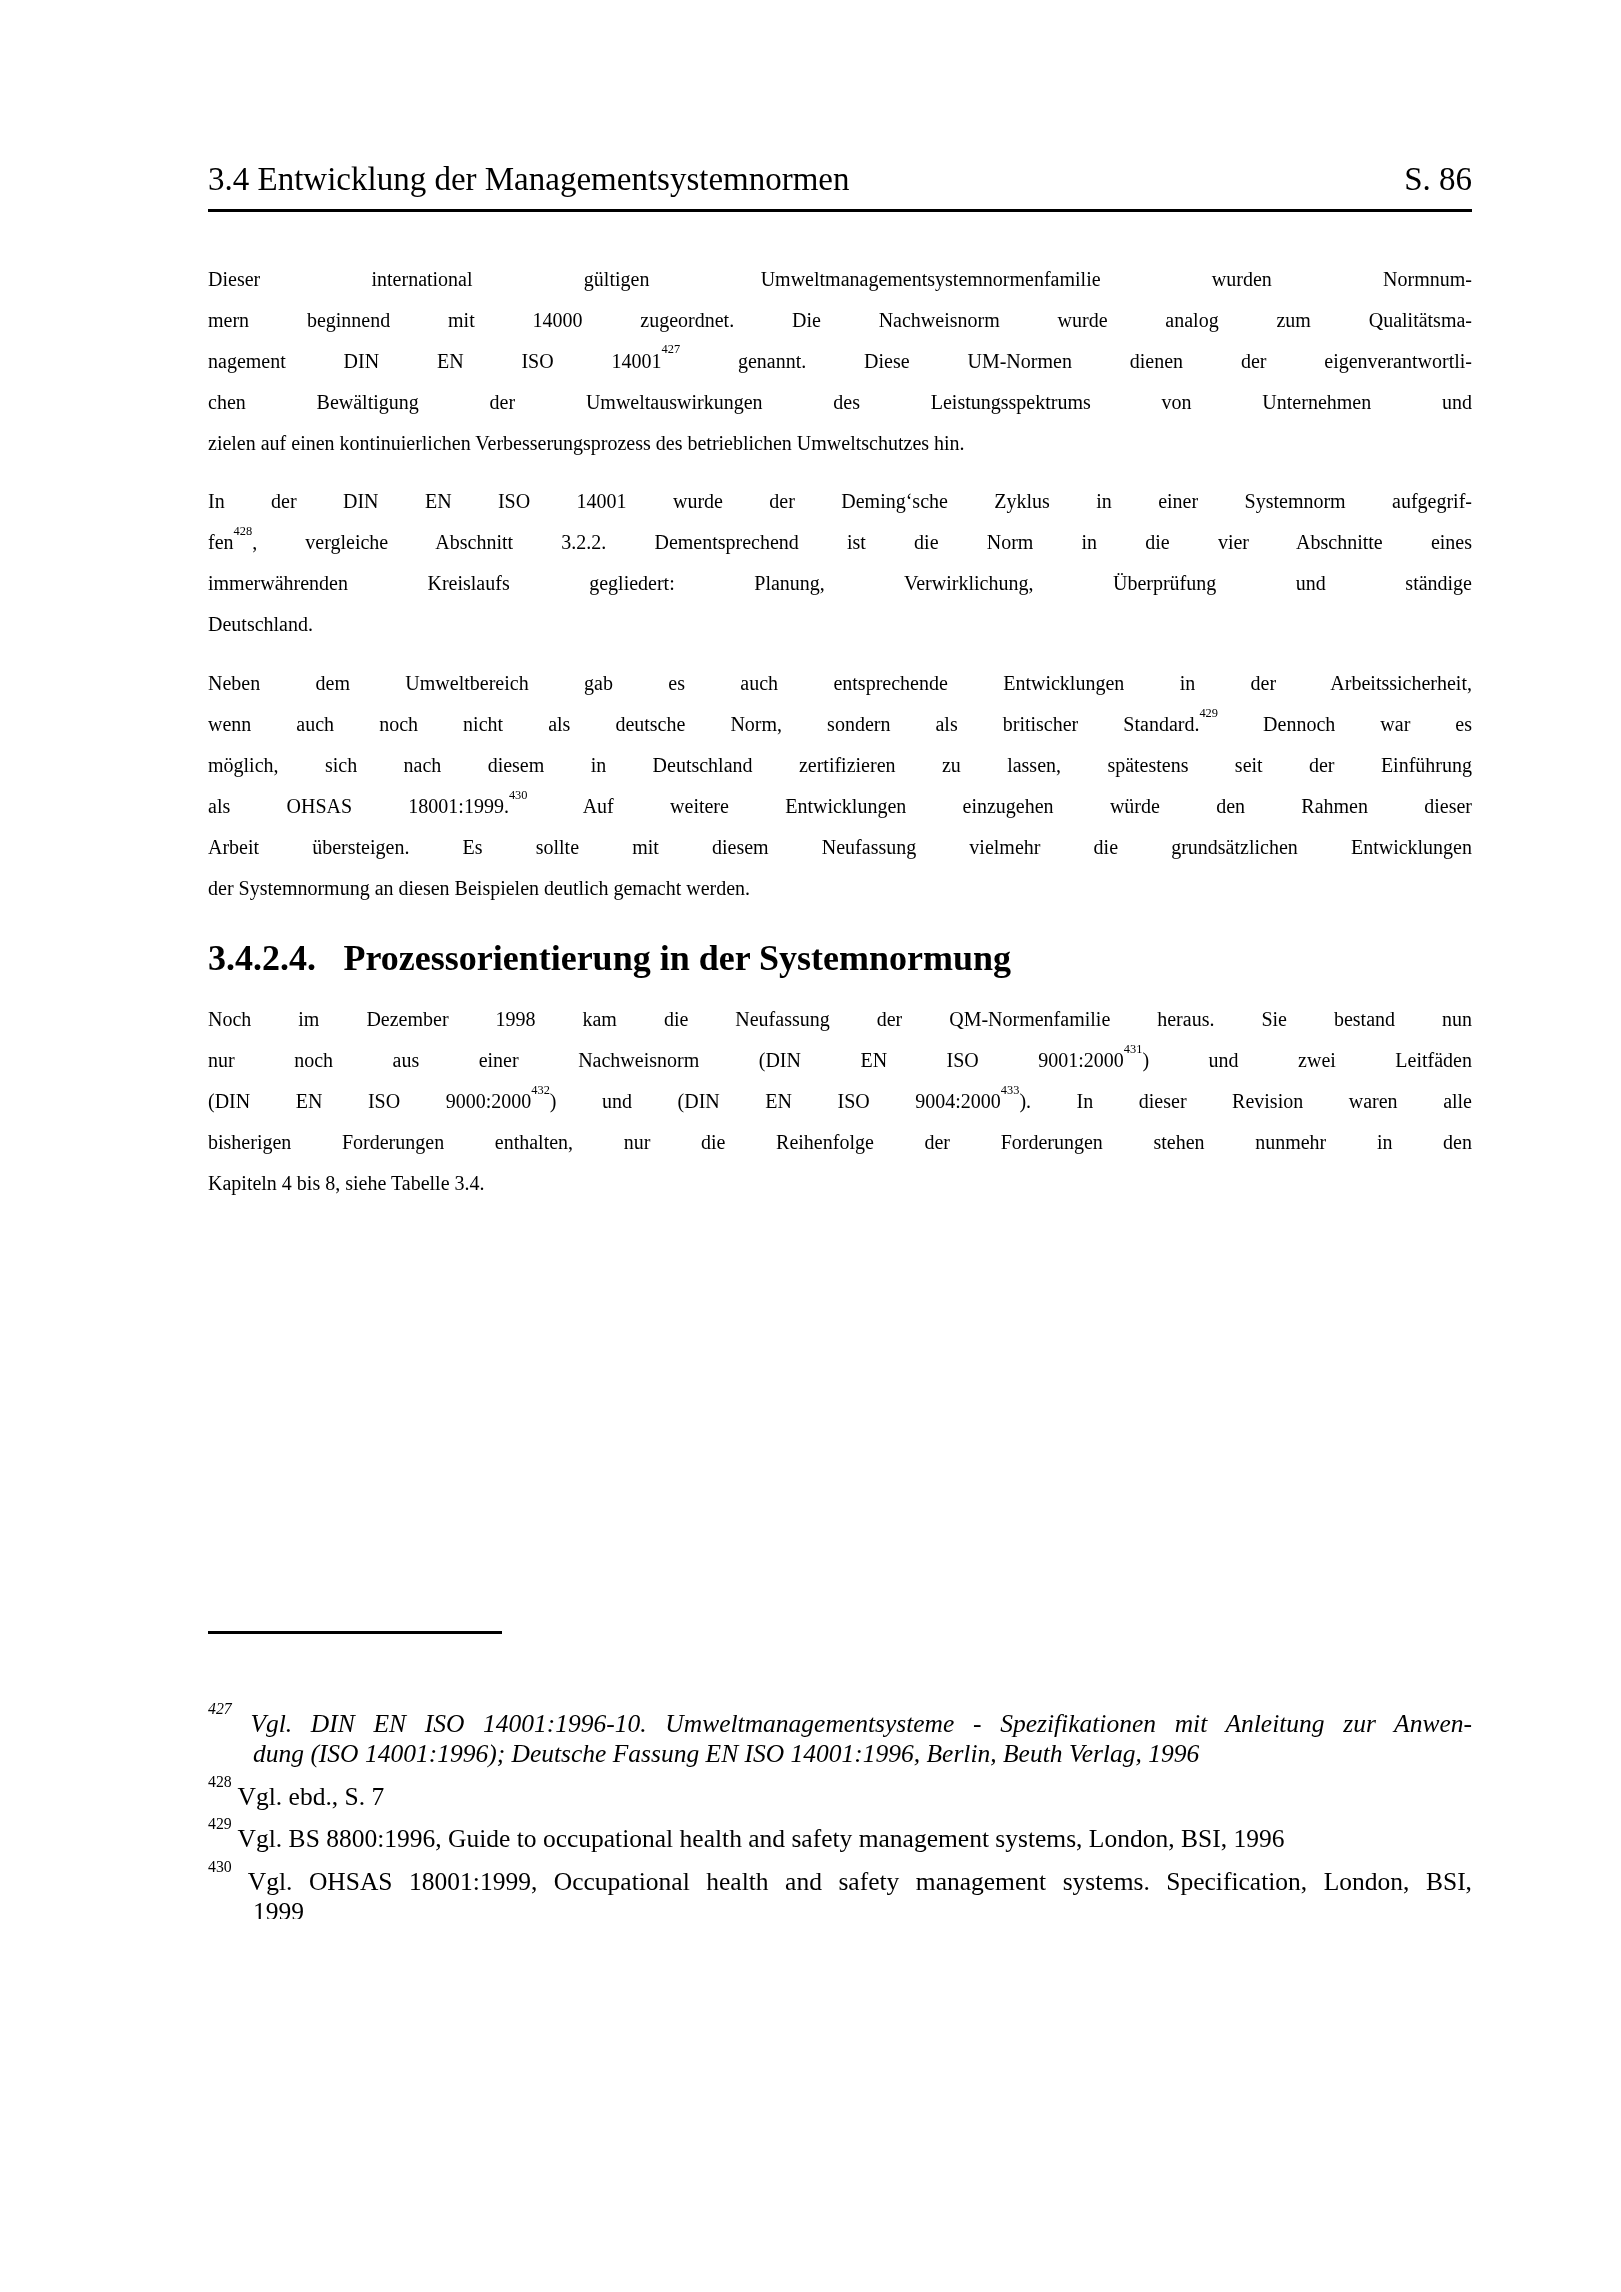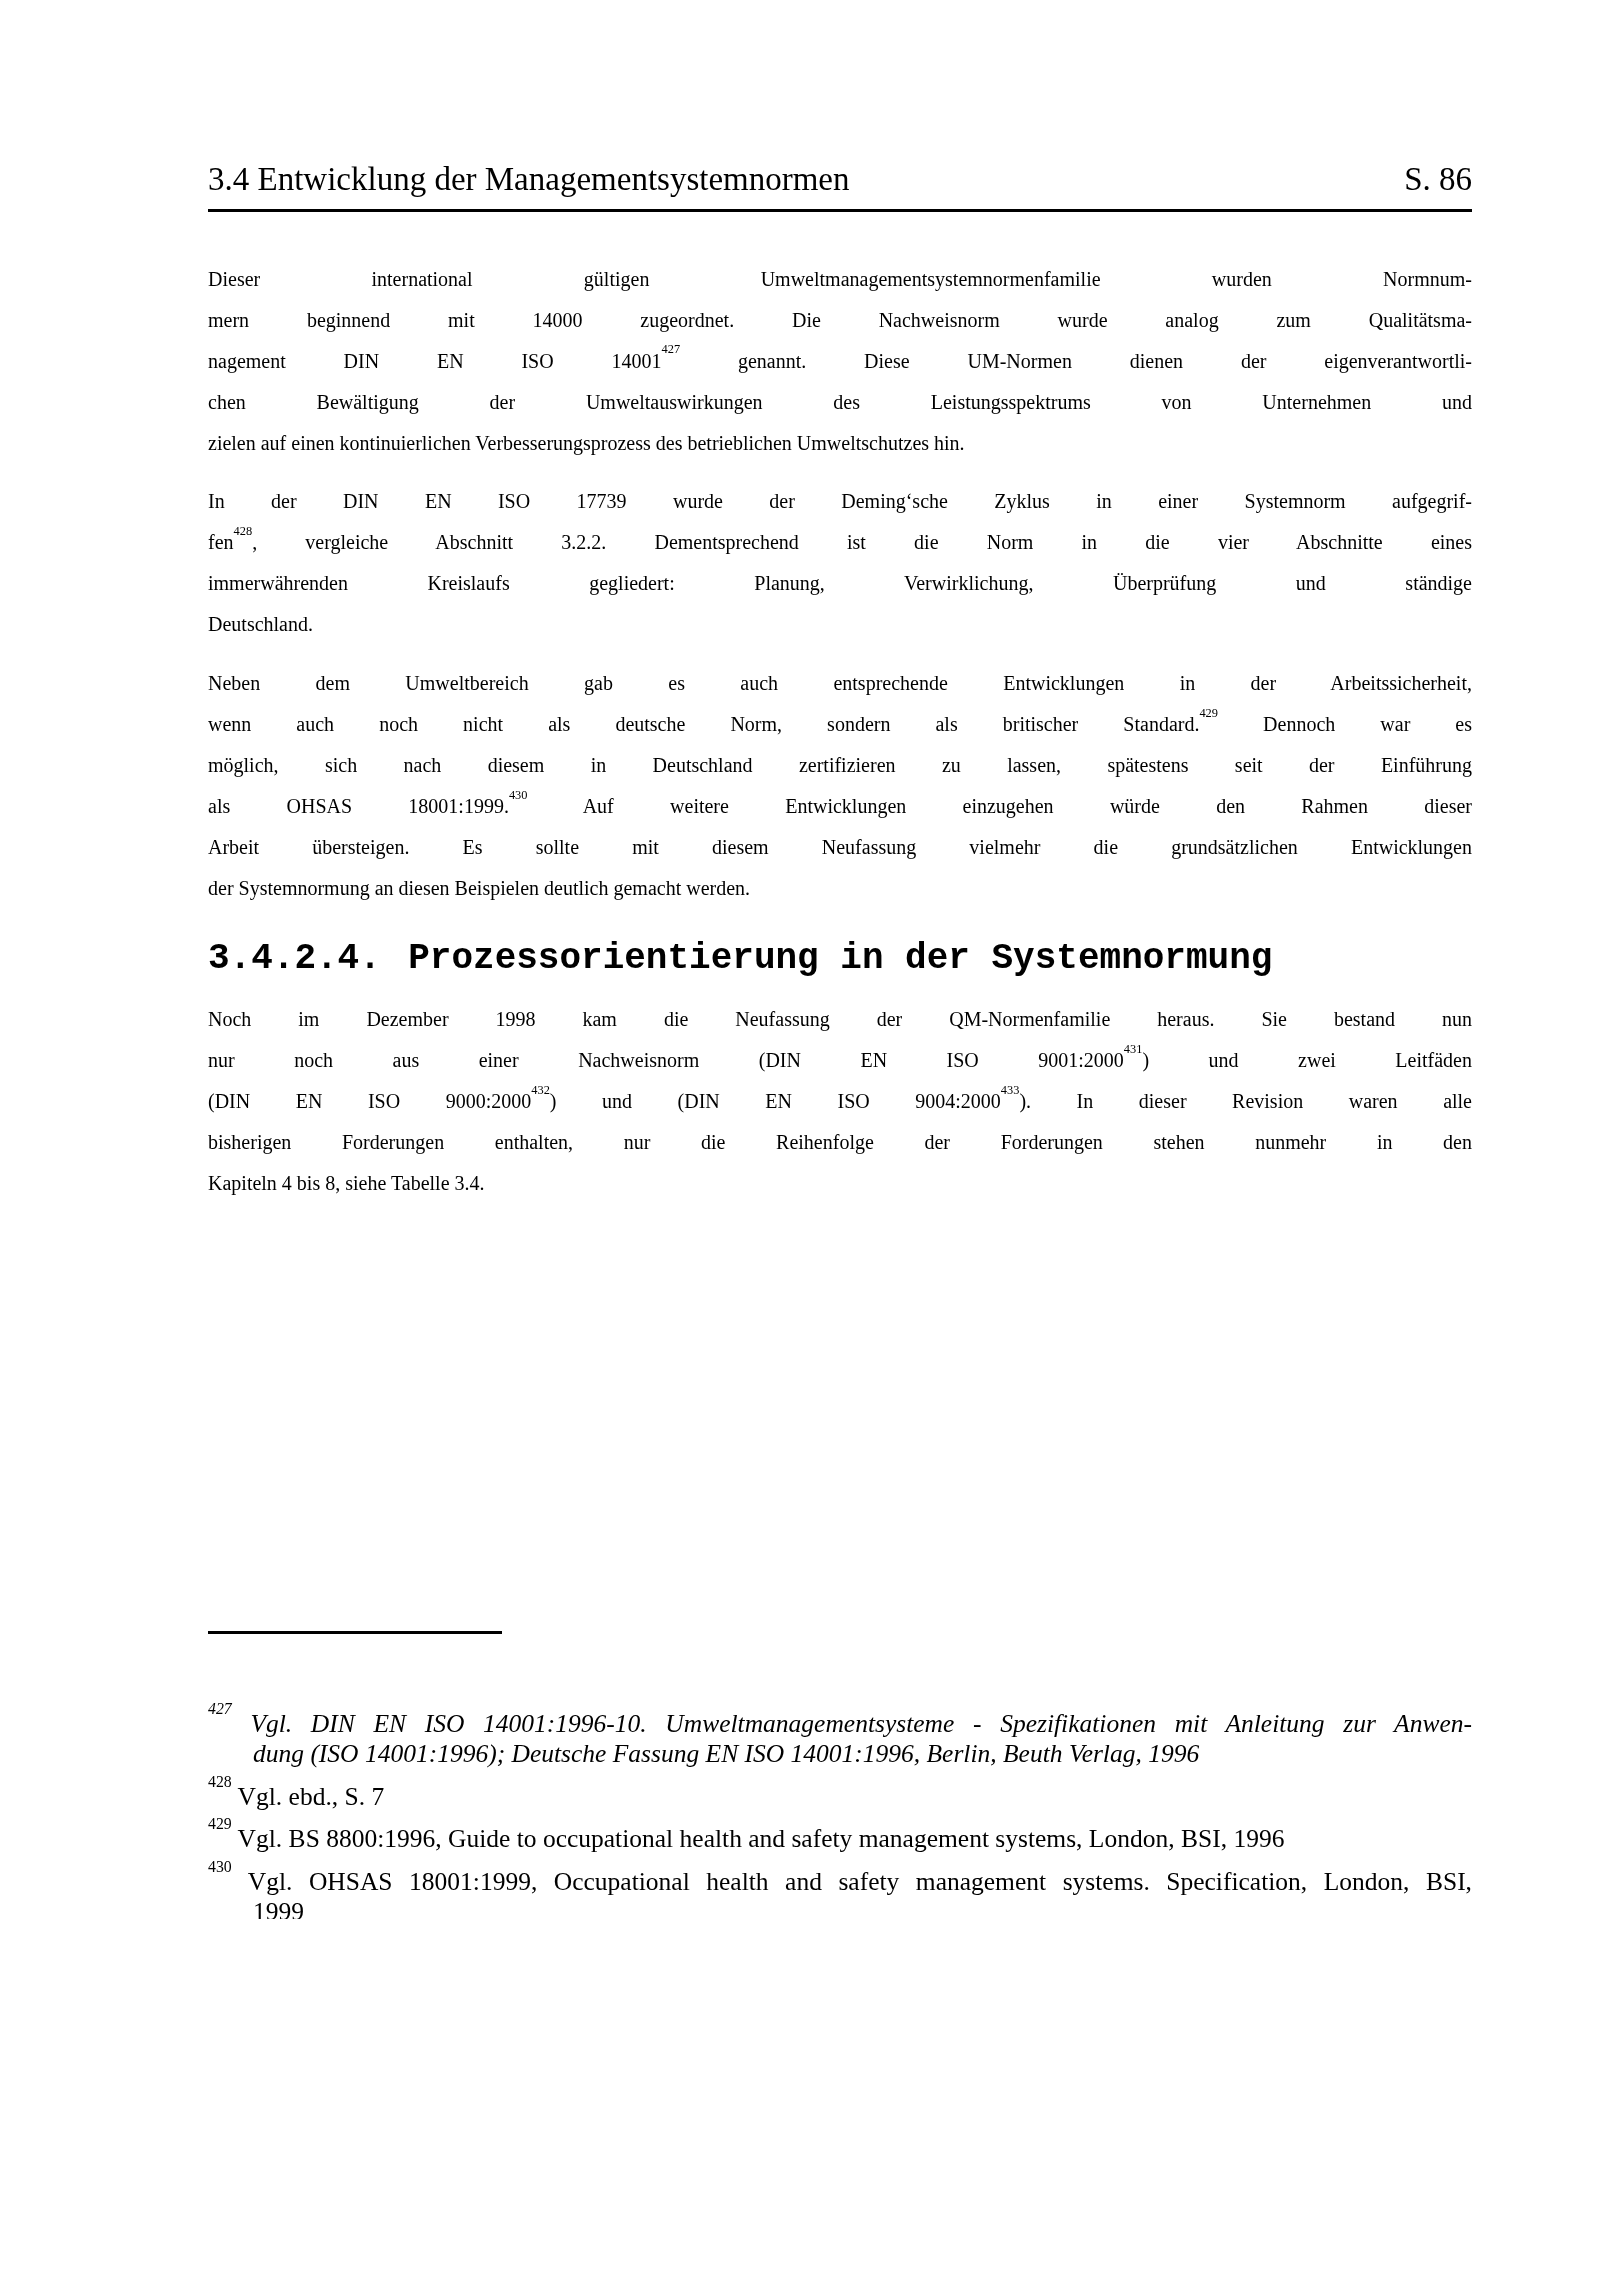--- a/index.html
+++ b/index.html
@@ -43,21 +43,21 @@
     margin-top: 17.6px;
   }
   .para:first-child { margin-top: 5.9px; }
   .para .line {
     text-align: justify;
     text-align-last: justify;
   }
   .para .line.last { text-align-last: left; }
 
   .heading {
-    font-family: Liberation Mono, monospace;
+    font-family: Liberation Serif, serif;
     font-weight: bold;
     font-size: 36px;
     line-height: 45px;
     margin: 27.4px 0 17.6px 0;
     white-space: nowrap;
   }
   .heading .heading-title { margin-left: 27.4px; }
 
   sup.fnref {
     font-size: 0.62em;
@@ -108,21 +108,21 @@
 
   <div class="body-blocks">
       <div class="para">
         <div class="line">Dieser international gültigen Umweltmanagementsystemnormenfamilie wurden Normnum-</div>
         <div class="line">mern beginnend mit 14000 zugeordnet. Die Nachweisnorm wurde analog zum Qualitätsma-</div>
         <div class="line">nagement DIN EN ISO 14001<sup class="fnref">427</sup> genannt. Diese UM-Normen dienen der eigenverantwortli-</div>
         <div class="line">chen Bewältigung der Umweltauswirkungen des Leistungsspektrums von Unternehmen und</div>
         <div class="line last">zielen auf einen kontinuierlichen Verbesserungsprozess des betrieblichen Umweltschutzes hin.</div>
       </div>
       <div class="para">
-        <div class="line">In der DIN EN ISO 17739 wurde der Deming‘sche Zyklus in einer Systemnorm aufgegrif-</div>
+        <div class="line">In der DIN EN ISO 14001 wurde der Deming‘sche Zyklus in einer Systemnorm aufgegrif-</div>
         <div class="line">fen<sup class="fnref">428</sup>, vergleiche Abschnitt 3.2.2. Dementsprechend ist die Norm in die vier Abschnitte eines</div>
         <div class="line">immerwährenden Kreislaufs gegliedert: Planung, Verwirklichung, Überprüfung und ständige</div>
         <div class="line last">Deutschland.</div>
       </div>
       <div class="para">
         <div class="line">Neben dem Umweltbereich gab es auch entsprechende Entwicklungen in der Arbeitssicherheit,</div>
         <div class="line">wenn auch noch nicht als deutsche Norm, sondern als britischer Standard.<sup class="fnref">429</sup> Dennoch war es</div>
         <div class="line">möglich, sich nach diesem in Deutschland zertifizieren zu lassen, spätestens seit der Einführung</div>
         <div class="line">als OHSAS 18001:1999.<sup class="fnref">430</sup> Auf weitere Entwicklungen einzugehen würde den Rahmen dieser</div>
         <div class="line">Arbeit übersteigen. Es sollte mit diesem Neufassung vielmehr die grundsätzlichen Entwicklungen</div>

